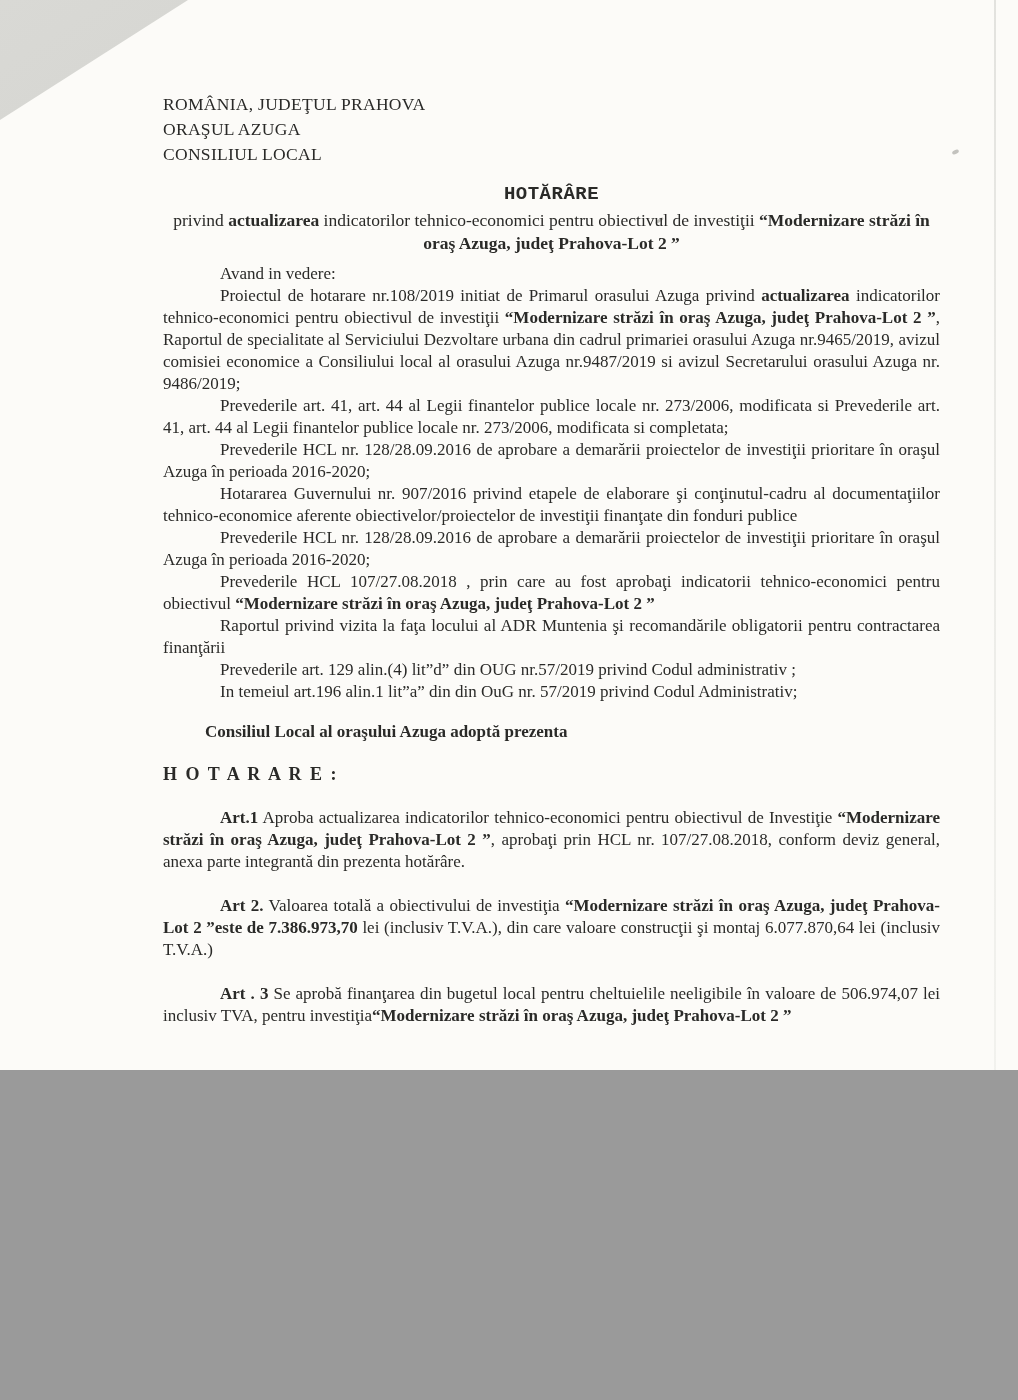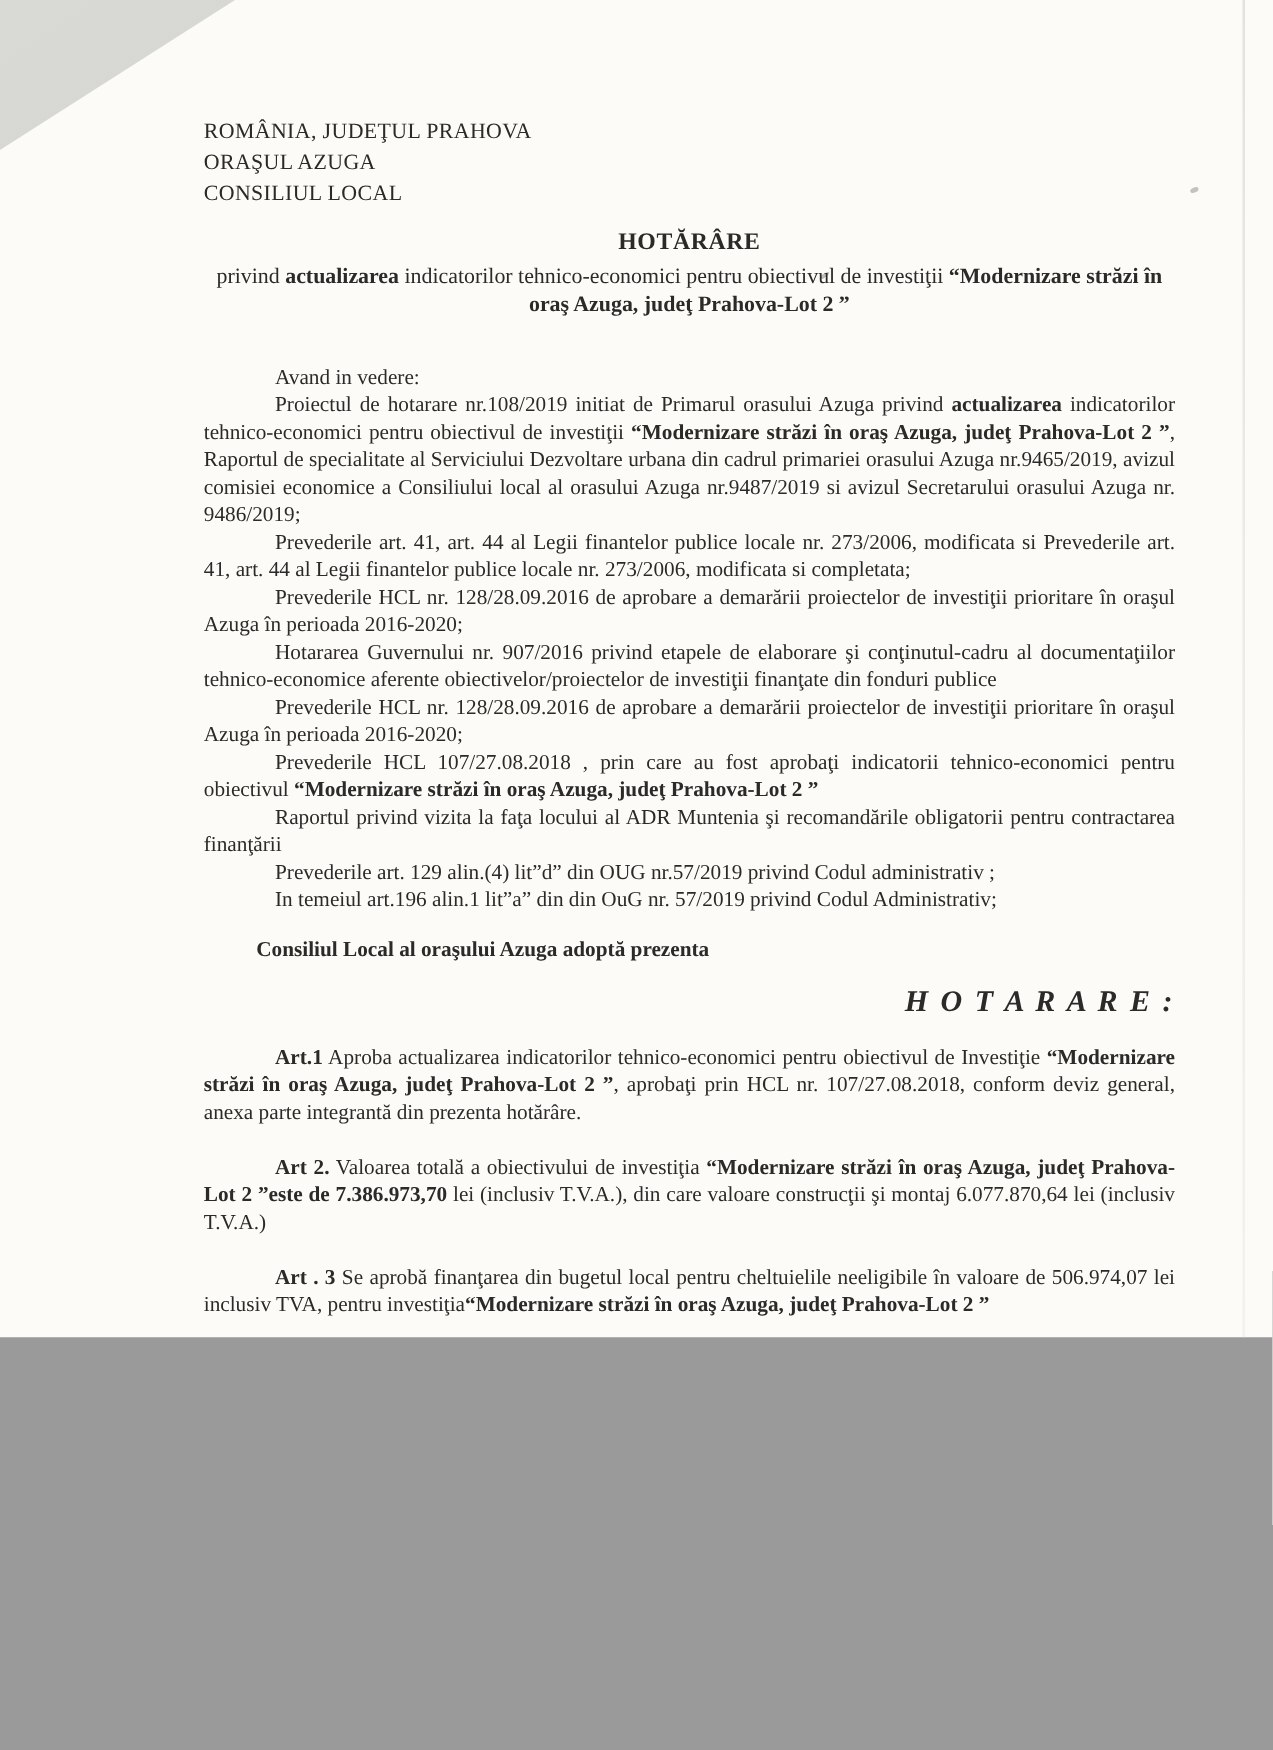--- a/index.html
+++ b/index.html
@@ -26,26 +26,26 @@
   }
   .speck{position:absolute;background:#8a8a84;border-radius:50%;}
   .speck.s1{left:952px;top:150px;width:7px;height:4px;transform:rotate(-25deg);opacity:.5;}
   .speck.s2{left:655px;top:219px;width:9px;height:3px;transform:rotate(-35deg);opacity:.55;}
 
   .content{
     position:absolute;left:163px;top:0;width:777px;
     font-size:17px;line-height:22px;
   }
   .letterhead{margin-top:92px;font-size:17.5px;line-height:25px;letter-spacing:.3px;}
-  .doc-title{margin:16px 0 0 0;text-align:center;font-size:19px;font-weight:bold;letter-spacing:.5px;}
+  .doc-title{margin:16px 0 0 0;text-align:center;font-size:19px;font-weight:bold;letter-spacing:.5px;font-family:Liberation Mono, monospace;}
   .doc-subtitle{margin:4px 0 0 0;text-align:center;font-size:17.5px;line-height:23px;}
-  .preamble-label{margin:36px 0 0 0;padding-left:57px;}
+  .preamble-label{margin:8px 0 0 0;padding-left:57px;}
   .para{margin:0;text-align:justify;text-indent:57px;}
   .adoption{margin:18px 0 0 0;padding-left:42px;font-weight:bold;}
-  .decision-heading{margin:20px 0 0 0;text-align:right;font-size:24px;font-weight:bold;letter-spacing:2px;font-style:italic;}
+  .decision-heading{margin:20px 0 0 0;text-align:left;font-size:18px;font-weight:bold;letter-spacing:2px;}
   .articles .para{margin-top:22px;}
   .b{font-weight:bold;}
 
   
   .sig-block{position:absolute;left:0;top:1128px;width:1018px;height:272px;}
   .sig-block .label{position:absolute;font-size:20px;font-weight:bold;white-space:pre;}
   .role-left{left:178px;top:28px;}
   .name-left{left:170px;top:57px;}
   .date-left{left:170px;top:128px;}
   .nr-left{left:170px;top:158px;}

